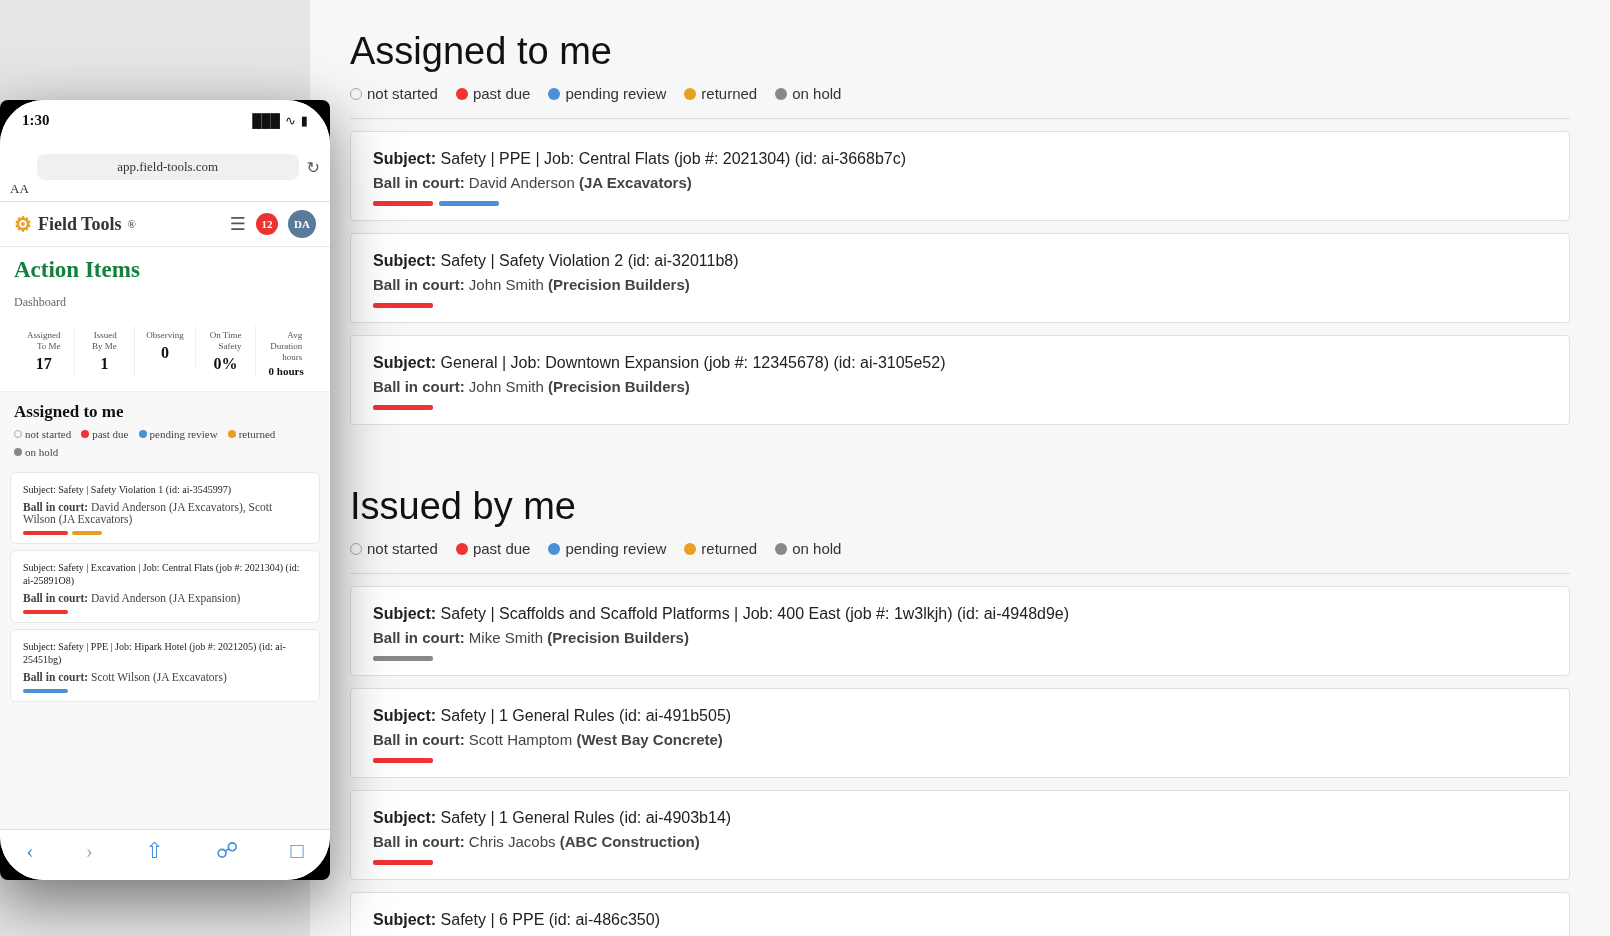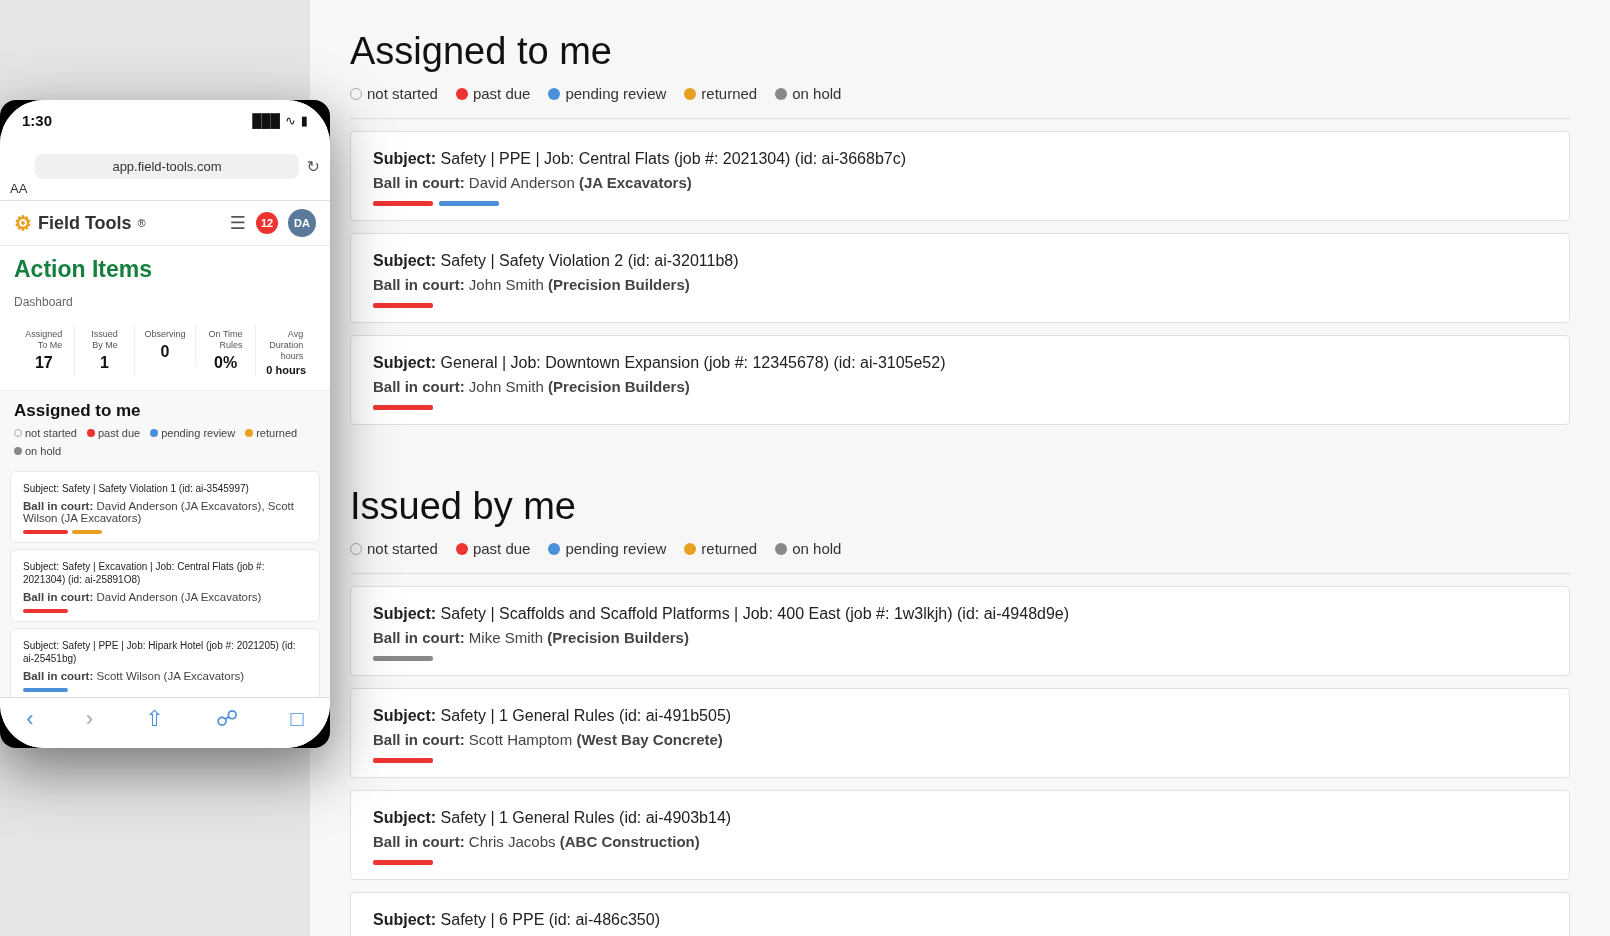--- a/index.html
+++ b/index.html
@@ -87,26 +87,27 @@
     .bar-blue { background: #4a90d9; }
     .bar-orange { background: #e8a020; }
     .bar-gray { background: #888; }
 
     
     .phone-wrapper {
       position: absolute;
       left: 0;
       top: 100px;
       width: 330px;
-      height: 648px;
+      height: 780px;
       background: #000;
-      border-radius: 16px;
+      border-radius: 8px;
       box-shadow: 0 20px 60px rgba(0,0,0,0.5);
       overflow: hidden;
       z-index: 10;
+      font-family: Liberation Serif, serif;
     }
     .phone-screen {
       position: absolute;
       top: 0; left: 0; right: 0; bottom: 0;
       background: #fff;
       border-radius: 44px;
       overflow: hidden;
       display: flex;
       flex-direction: column;
     }
@@ -510,21 +511,21 @@
             <div class="stat-label" style="white-space:pre-line;">Issued
 By Me</div>
             <div class="stat-value">1</div>
           </div>
           <div class="stat-block">
             <div class="stat-label">Observing</div>
             <div class="stat-value">0</div>
           </div>
           <div class="stat-block">
             <div class="stat-label" style="white-space:pre-line;">On Time
-Rules</div>
+Safety</div>
             <div class="stat-value">0%</div>
           </div>
           <div class="stat-block">
             <div class="stat-label" style="white-space:pre-line;">Avg
 Duration
 hours</div>
             <div class="stat-value" style="font-size:11px;">0 hours</div>
           </div>
         </div>
       </div>
@@ -563,21 +564,21 @@
         <div class="phone-bars">
           <div class="phone-bar bar-red" style="width:45px;"></div>
           <div class="phone-bar bar-orange" style="width:30px;"></div>
         </div>
       </div>
 
       <div class="phone-card">
         <div class="phone-card-subject">Subject: Safety | Excavation | Job: Central Flats (job #: 2021304) (id: ai-25891O8)</div>
         <div class="phone-card-bic">
           <strong>Ball in court:</strong>
-          <span>David Anderson (JA Excavators)</span>
+          <span>David Anderson (JA Expansion)</span>
         </div>
         <div class="phone-bars">
           <div class="phone-bar bar-red" style="width:45px;"></div>
         </div>
       </div>
 
       <div class="phone-card">
         <div class="phone-card-subject">Subject: Safety | PPE | Job: Hipark Hotel (job #: 2021205) (id: ai-25451bg)</div>
         <div class="phone-card-bic">
           <strong>Ball in court:</strong>

